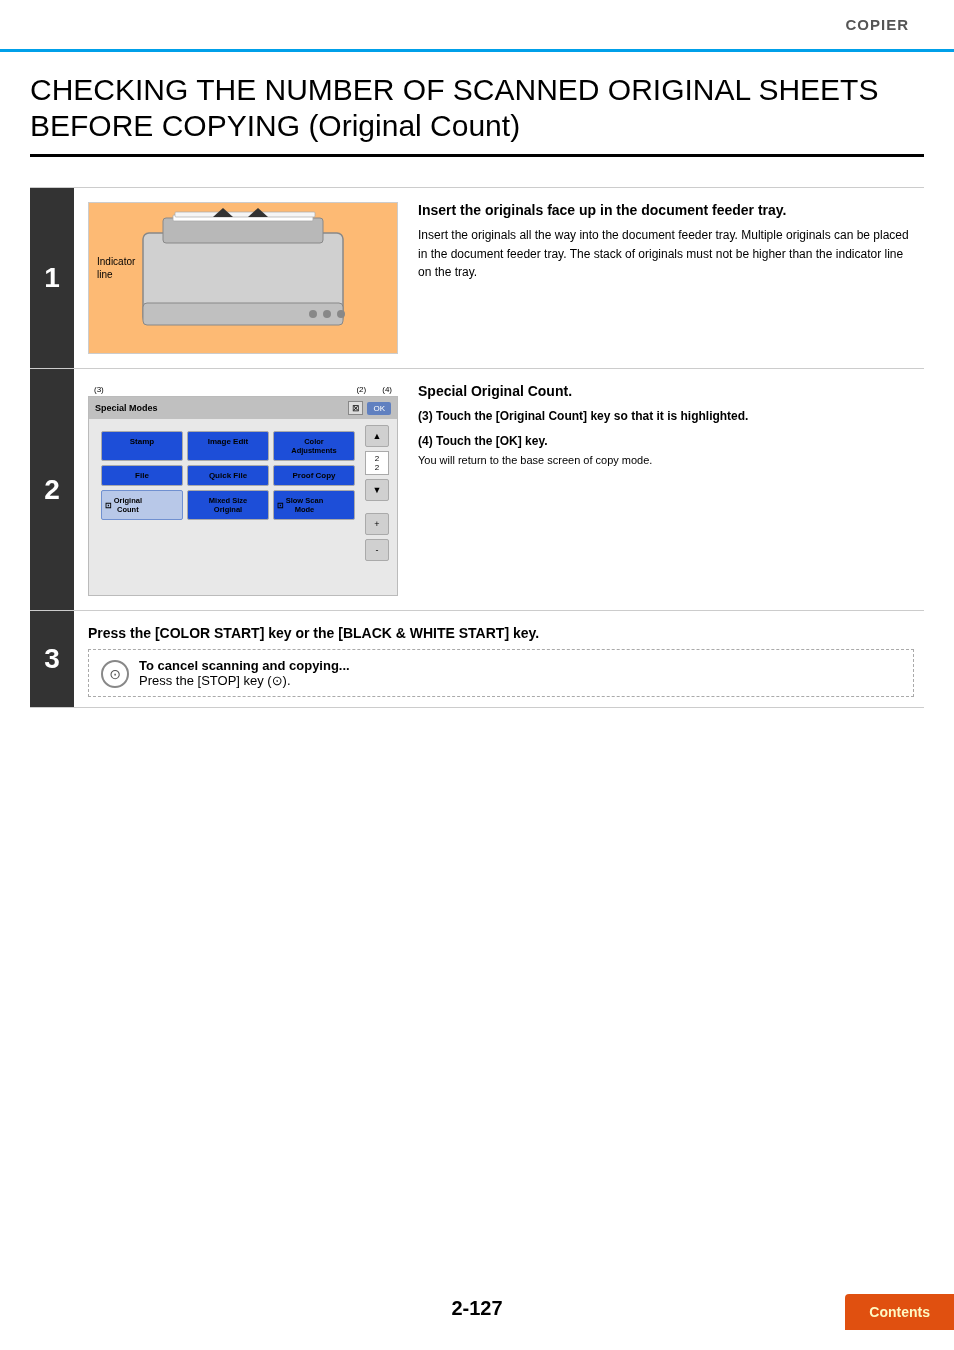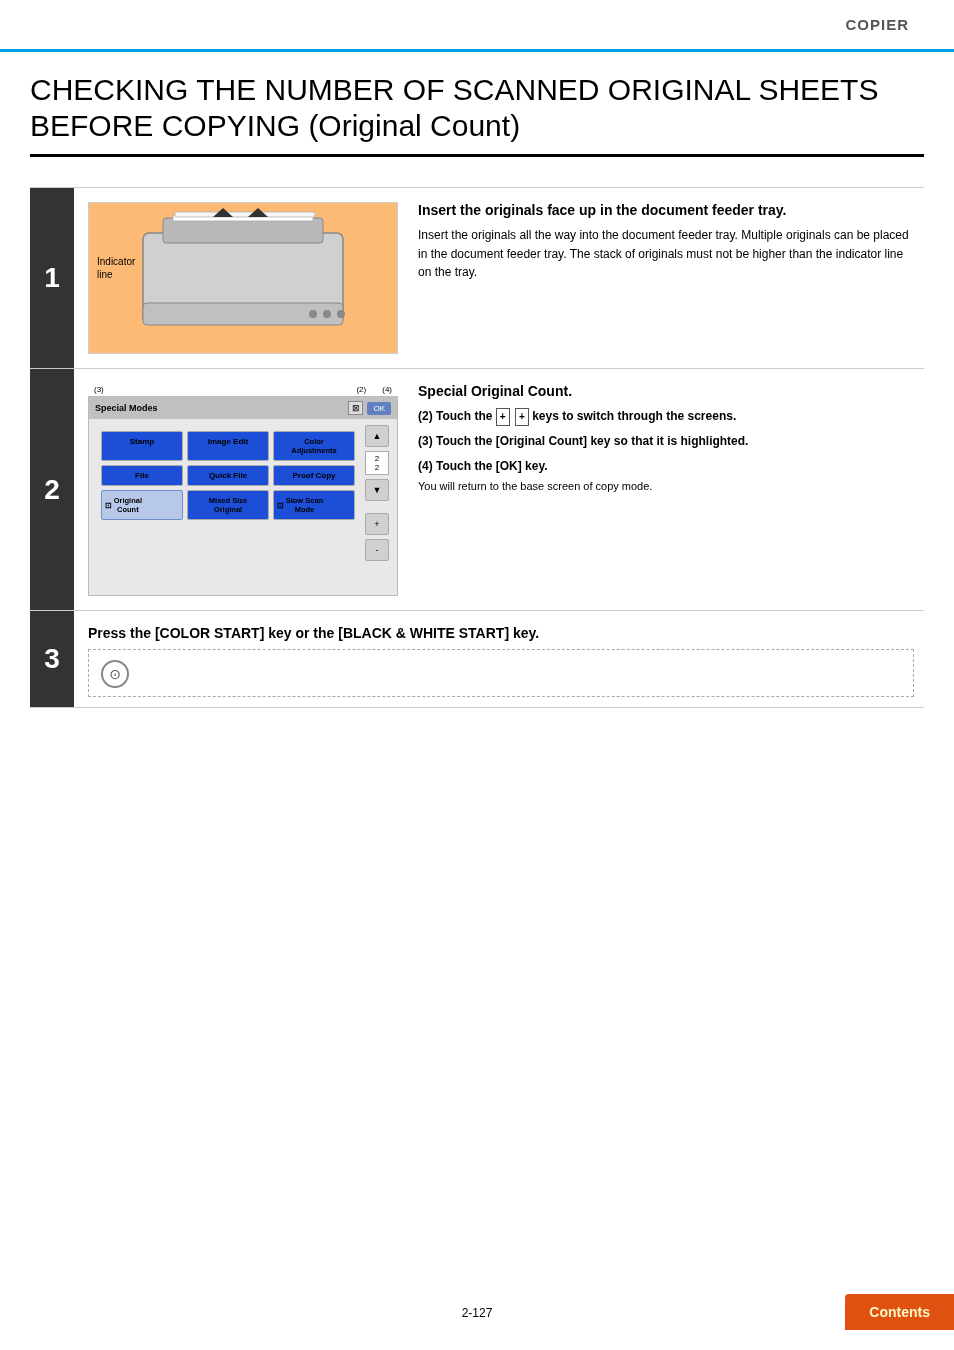--- a/index.html
+++ b/index.html
@@ -234,22 +234,22 @@
 
     
     .bold { font-weight: bold; }
 
     
     .page-number {
       position: absolute;
       bottom: 30px;
       left: 50%;
       transform: translateX(-50%);
-      font-size: 12px;
-      font-weight: normal;
+      font-size: 20px;
+      font-weight: bold;
       margin-top: 30px;
     }
 
     
     .contents-btn {
       position: absolute;
       bottom: 20px;
       right: 0;
       background: #e05010;
       color: #fef9c3;
@@ -372,47 +372,44 @@
             <div class="ui-side-btn">+</div>
             <div class="ui-side-btn">-</div>
           </div>
         </div>
       </div>
 
       <div class="step-instructions">
         <h2>Special Original Count.</h2>
         <ol>
           <li>
-            <span class="li-num bold">(2)</span>
-            <span class="bold"> Touch the </span>
-            <span style="display:inline-block; border:1px solid #555; padding:0 3px; font-size:10px; font-weight:bold;">+</span>
-            <span style="display:inline-block; border:1px solid #555; padding:0 3px; font-size:10px; font-weight:bold; margin-left:2px;">+</span>
-            <span class="bold"> keys to switch through the screens.</span>
-          </li>
-          <li>
             <span class="li-num bold">(3)</span>
             <span class="bold"> Touch the [Original Count] key so that it is highlighted.</span>
           </li>
           <li>
             <span class="li-num bold">(4)</span>
             <span class="bold"> Touch the [OK] key.</span><br>
             <span style="font-size:11px;">You will return to the base screen of copy mode.</span>
           </li>
         </ol>
       </div>
     </div>
   </div>
 
   <div class="step step-3" style="margin-top:0;">
     <div class="step-number">3</div>
     <div class="step-3-body">
       <h2>Press the [COLOR START] key or the [BLACK &amp; WHITE START] key.</h2>
 
       <div class="step-3-cancel">
         <div class="stop-icon">⊙</div>
+        <div>
+          <span class="bold">To cancel scanning and copying...</span><br>
+          <span>Press the [STOP] key (⊙).</span>
+        </div>
       </div>
     </div>
   </div>
 
 </div>
 
 <div class="page-number">2-127</div>
 
 <div class="contents-btn">Contents</div>
 

